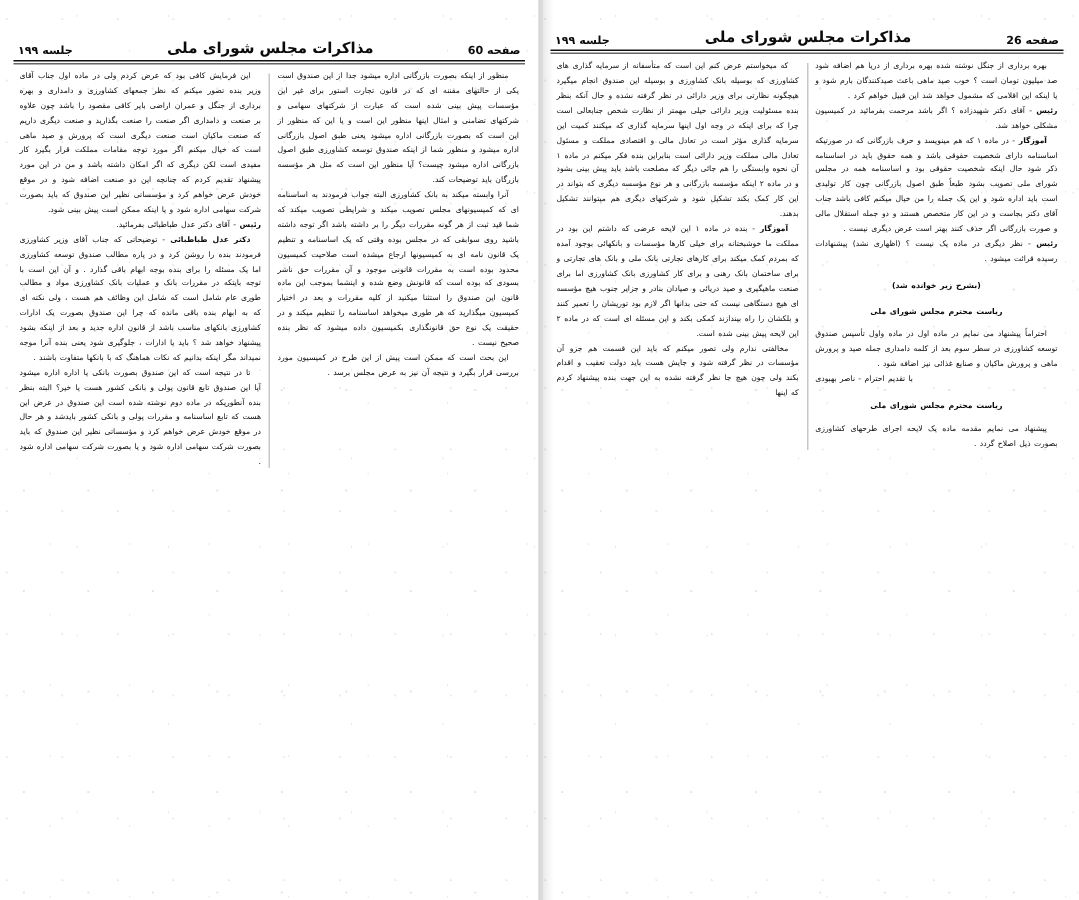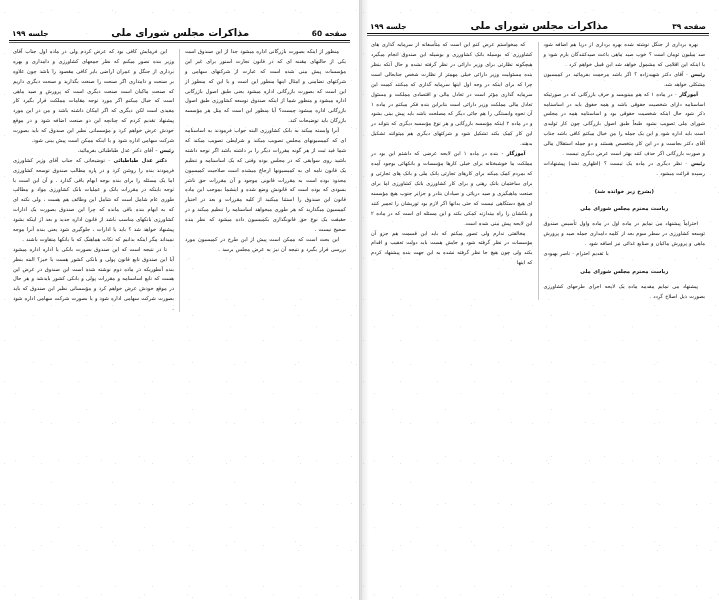--- a/index.html
+++ b/index.html
@@ -97,21 +97,21 @@
           <p>این بحث است که ممکن است پیش از این طرح در کمیسیون مورد بررسی قرار بگیرد و نتیجه آن نیز به عرض مجلس برسد .</p>
         </div>
       </div>
     </div>
     <div class="grain"></div>
   </section>
 
   <section class="page left">
     <div class="pg-inner">
       <div class="runhead">
-        <span>صفحه ۳۹</span>
+        <span>صفحه 26</span>
         <span class="rh-c">مذاکرات مجلس شورای ملی</span>
         <span>جلسه ۱۹۹</span>
       </div>
       <div class="rule"></div>
       <div class="rule2"></div>
 
       <div class="cols">
         <div class="col">
           <p>که میخواستم عرض کنم این است که متأسفانه از سرمایه گذاری های کشاورزی که بوسیله بانک کشاورزی و بوسیله این صندوق انجام میگیرد هیچگونه نظارتی برای وزیر دارائی در نظر گرفته نشده و حال آنکه بنظر بنده مسئولیت وزیر دارائی خیلی مهمتر از نظارت شخص جنابعالی است چرا که برای اینکه در وجه اول اینها سرمایه گذاری که میکنند کمیت این سرمایه گذاری مؤثر است در تعادل مالی و اقتصادی مملکت و مسئول تعادل مالی مملکت وزیر دارائی است بنابراین بنده فکر میکنم در ماده ۱ آن نحوه وابستگی را هم جائی دیگر که مصلحت باشد باید پیش بینی بشود و در ماده ۲ اینکه مؤسسه بازرگانی و هر نوع مؤسسه دیگری که بتواند در این کار کمک بکند تشکیل شود و شرکتهای دیگری هم میتوانند تشکیل بدهند.</p>
           <p><span class="spk">آموزگار </span>- بنده در ماده ۱ این لایحه عرضی که داشتم این بود در مملکت ما خوشبختانه برای خیلی کارها مؤسسات و بانکهائی بوجود آمده که بمردم کمک میکند برای کارهای تجارتی بانک ملی و بانک های تجارتی و برای ساختمان بانک رهنی و برای کار کشاورزی بانک کشاورزی اما برای صنعت ماهیگیری و صید دریائی و صیادان بنادر و جزایر جنوب هیچ مؤسسه ای هیچ دستگاهی نیست که حتی بدانها اگر لازم بود توریشان را تعمیر کنند و بلکشان را راه بیندازند کمکی بکند و این مسئله ای است که در ماده ۲ این لایحه پیش بینی شده است.</p>

